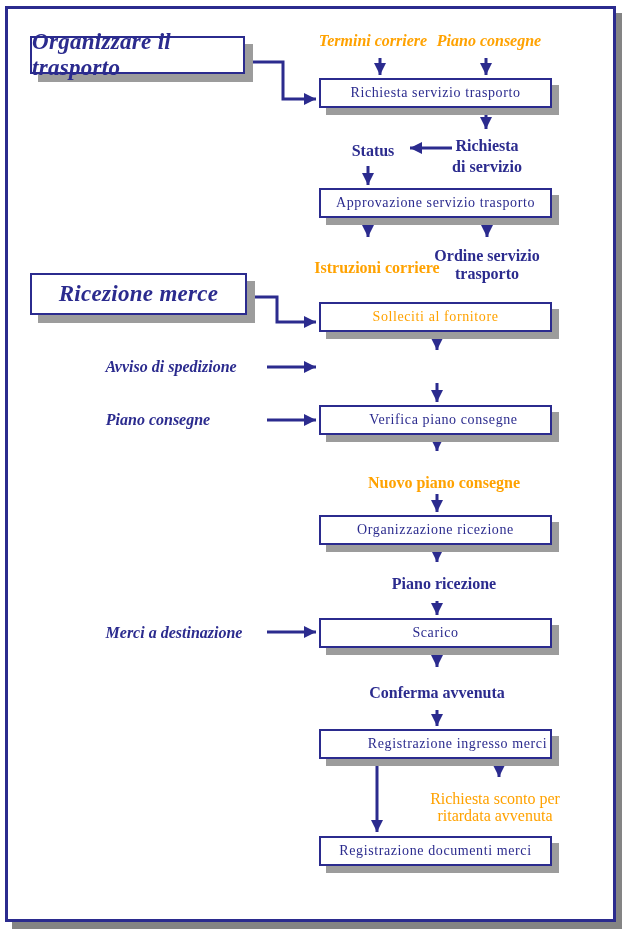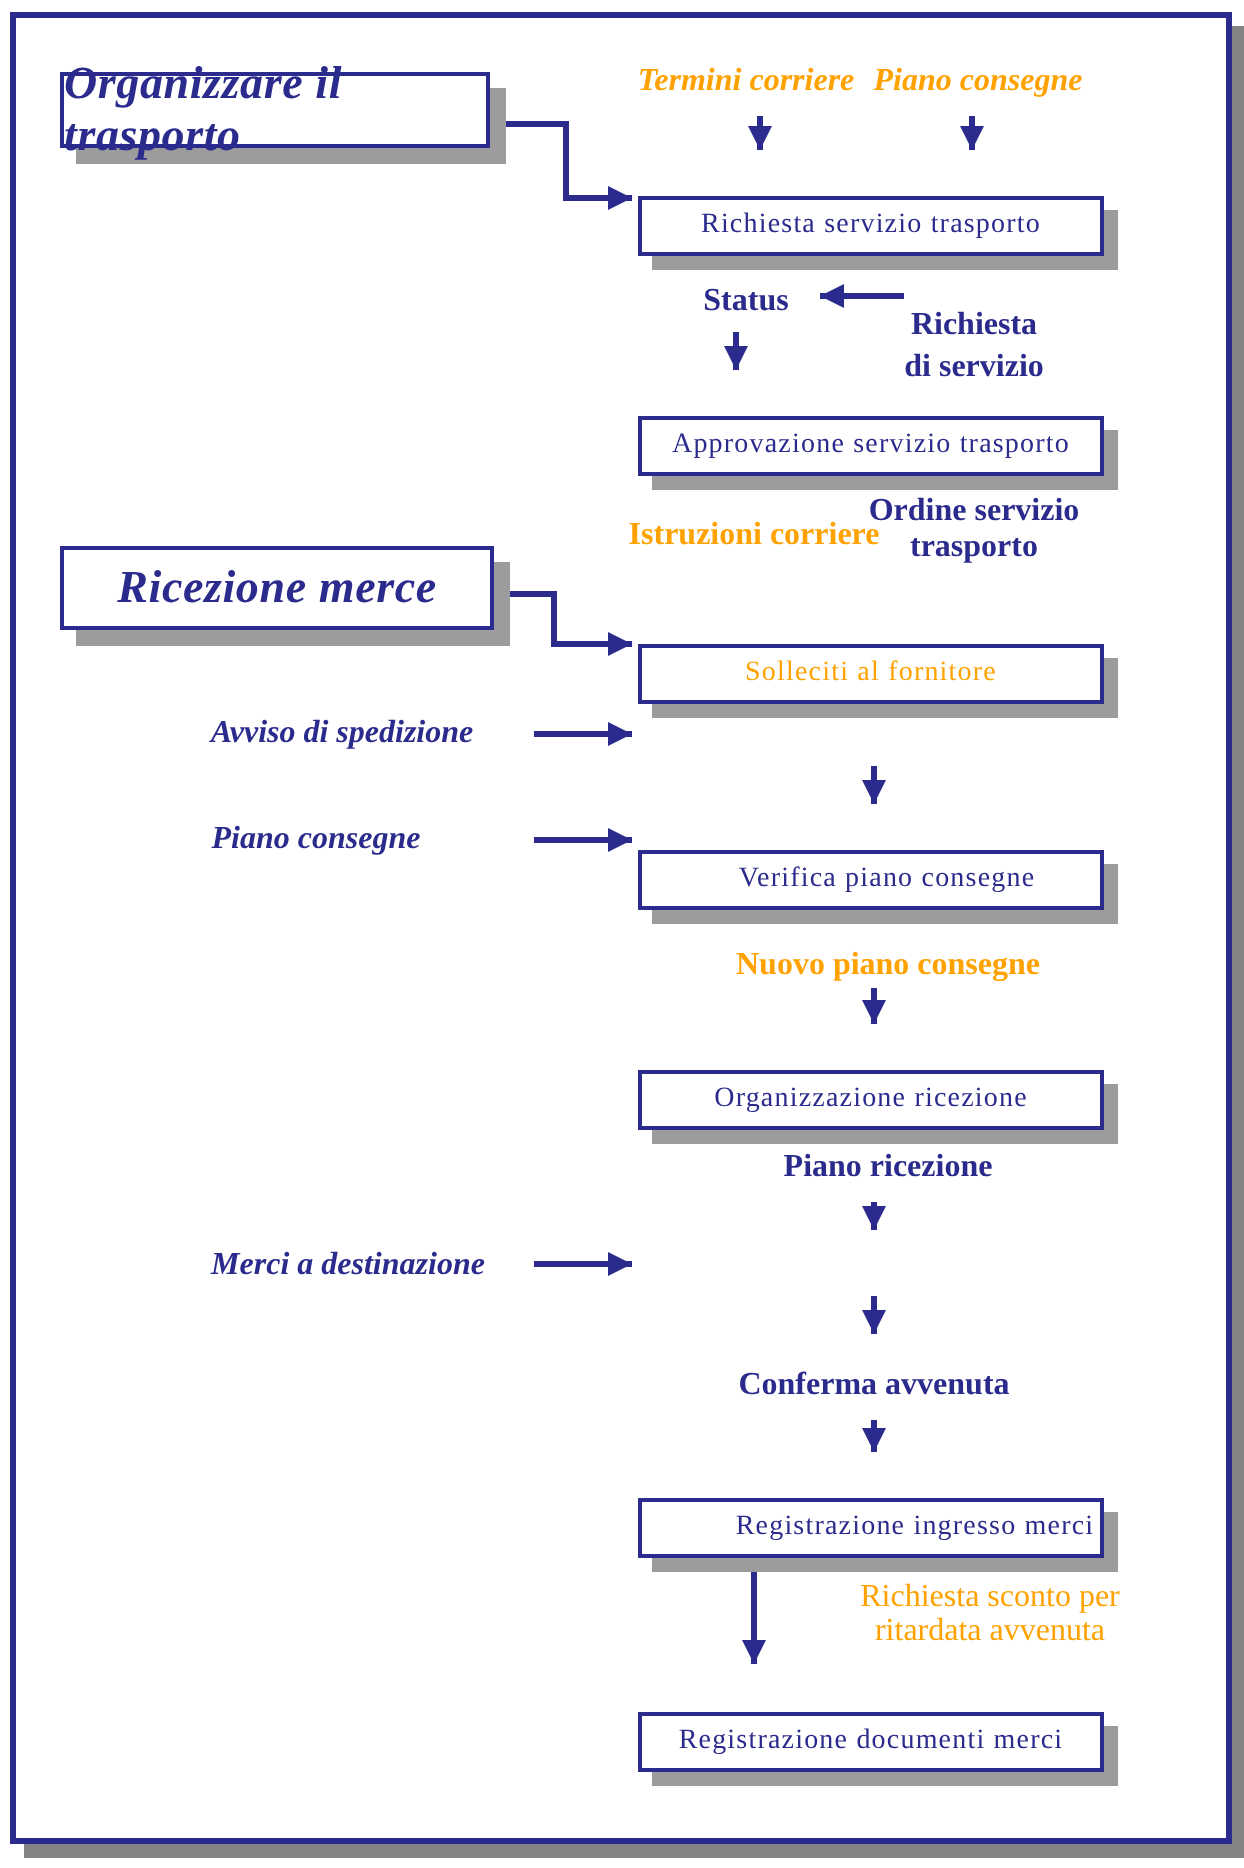--- a/index.html
+++ b/index.html
@@ -38,21 +38,20 @@
     position:absolute;left:319px;width:233px;height:30px;
     background:#ffffff;
     border:2px solid #2b2b8e;
     box-sizing:border-box;
     box-shadow:7px 7px 0 0 #9c9c9c;
     display:flex;align-items:center;justify-content:center;
     color:#2b2b8e;
     font-size:14px;
     letter-spacing:0.6px;
     white-space:nowrap;
-    margin-top:20px;
   }
   .fbox.orange-text{color:#ffa200;}
 
   .lbl{
     position:absolute;
     transform:translateX(-50%);
     text-align:center;
     font-size:16px;
     white-space:nowrap;
     line-height:16px;
@@ -118,31 +117,34 @@
   </div>
   <div class="fbox orange-text" style="top:302px;">
     <span>Solleciti al fornitore</span>
   </div>
   <div class="fbox" style="top:405px;padding-left:16px;">
     <span>Verifica piano consegne</span>
   </div>
   <div class="fbox" style="top:515px;">
     <span>Organizzazione ricezione</span>
   </div>
+  <div class="fbox" style="top:618px;">
+    <span>Scarico</span>
+  </div>
   <div class="fbox" style="top:729px;padding-left:44px;">
     <span>Registrazione ingresso merci</span>
   </div>
   <div class="fbox" style="top:836px;">
     <span>Registrazione documenti merci</span>
   </div>
 
   <div class="lbl orange bi" style="left:373px;top:33px;">Termini corriere</div>
   <div class="lbl orange bi" style="left:489px;top:33px;">Piano consegne</div>
 
-  <div class="lbl navy b two-line" style="left:487px;top:152px;">
+  <div class="lbl navy b two-line" style="left:487px;top:135px;">
     <span>Richiesta</span>
     <span>di servizio</span>
   </div>
   <div class="lbl navy b" style="left:373px;top:143px;">Status</div>
 
   <div class="lbl orange b" style="left:377px;top:260px;">Istruzioni corriere</div>
   <div class="lbl navy b" style="left:487px;top:247px;line-height:18px;">
     <span>Ordine servizio</span>
     <span>trasporto</span>
   </div>

